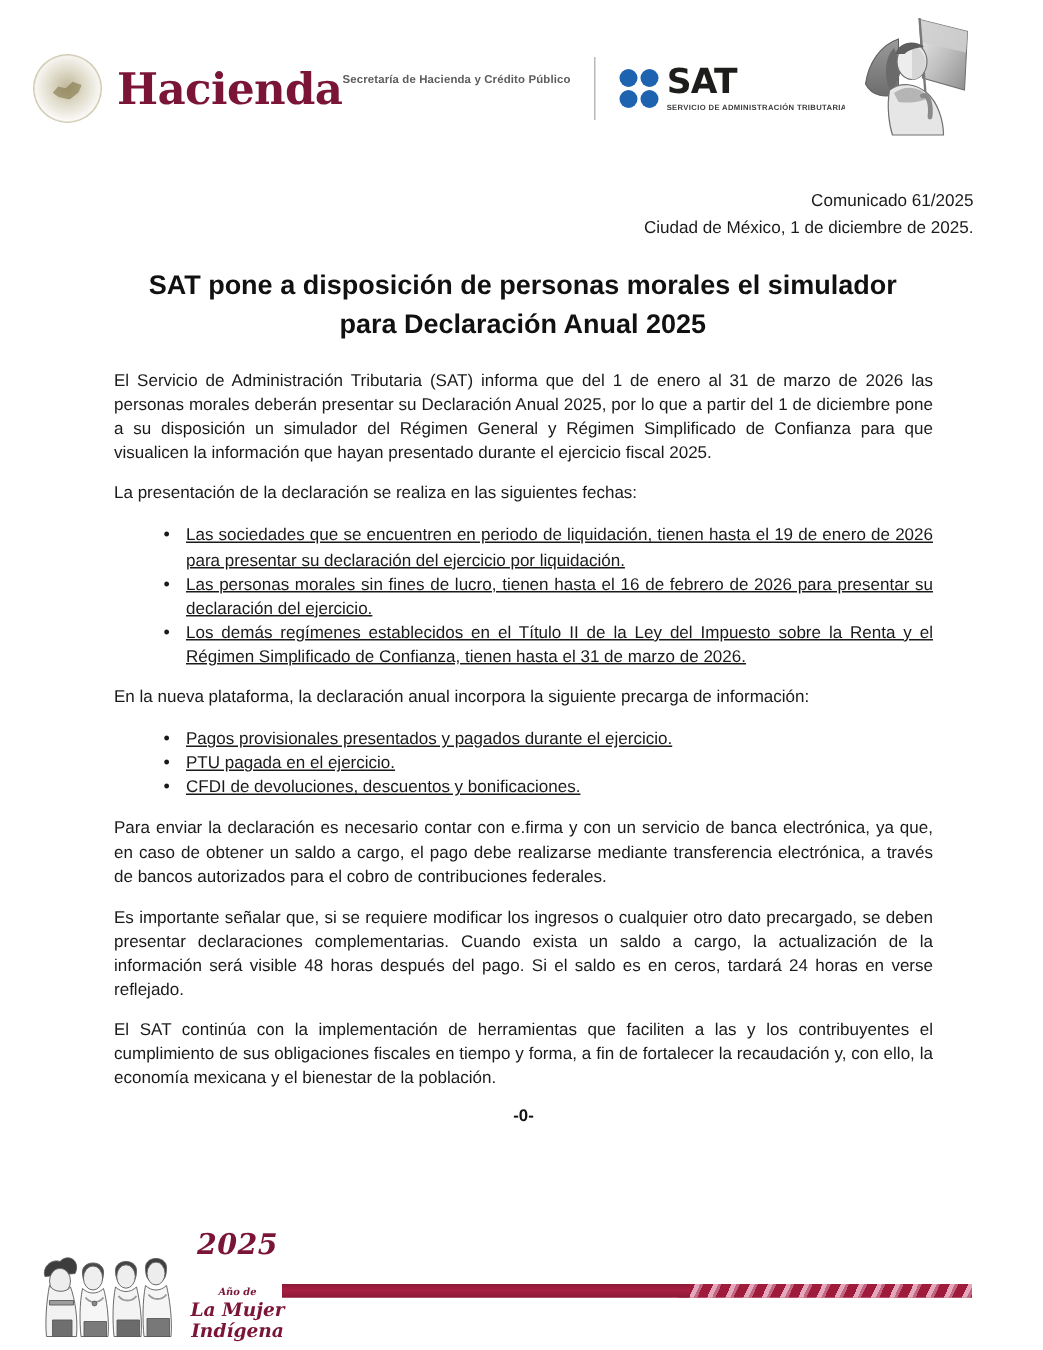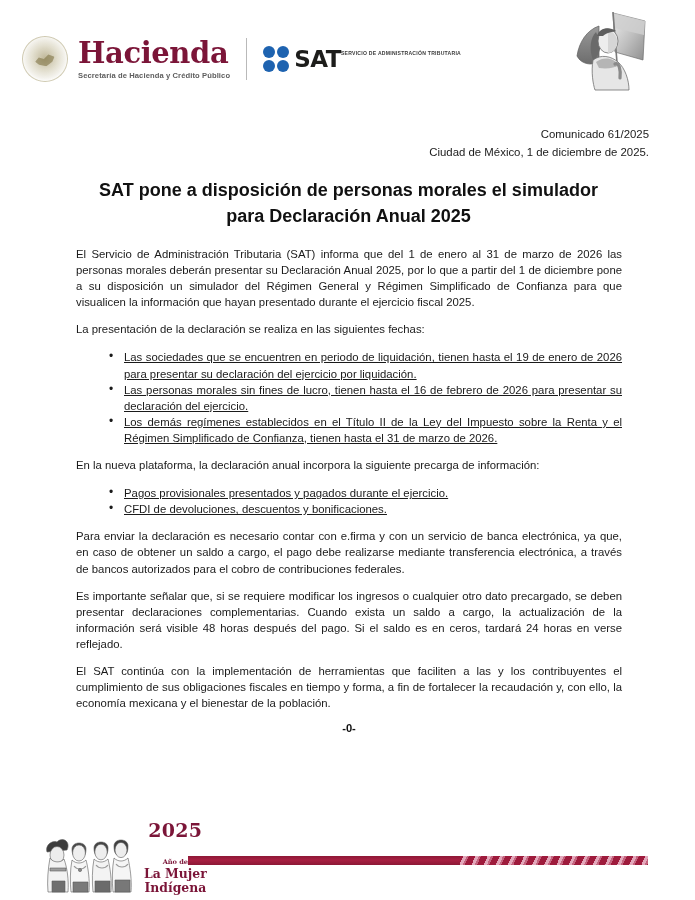--- a/index.html
+++ b/index.html
@@ -41,21 +41,21 @@
     position: absolute;
     left: 50%; top: 52%;
     transform: translate(-50%,-50%) rotate(-12deg);
     width: 20px; height: 13px;
     background: rgba(120,108,58,0.55);
     clip-path: polygon(0% 48%, 22% 22%, 46% 40%, 72% 14%, 100% 40%, 84% 74%, 50% 100%, 16% 76%);
   }
   .hacienda-block {
     margin-left: 10px;
     display: flex;
-    flex-direction: column;
+    flex-direction: row;
     justify-content: space-between;
   }
   .hacienda-word {
     font-family: "DejaVu Serif", serif;
     font-weight: bold;
     font-size: 29px;
     line-height: 1.0;
     color: #7b1538;
     letter-spacing: -0.4px;
   }
@@ -87,21 +87,21 @@
   }
   .sat-dots i {
     display: block;
     width: 12px; height: 12px;
     border-radius: 50%;
     background: #1e63b0;
   }
   .sat-text {
     margin-left: 5px;
     display: flex;
-    flex-direction: row;
+    flex-direction: column;
   }
   .sat-word {
     font-family: "DejaVu Sans", sans-serif;
     font-weight: bold;
     font-size: 23px;
     line-height: 1;
     color: #1d1d1b;
     letter-spacing: -0.5px;
   }
   .sat-sub {
@@ -190,24 +190,25 @@
   }
 
   
   .footer {
     position: absolute;
     left: 0; bottom: 0;
     width: 695px; height: 92px;
   }
   .footer-logo {
     position: absolute;
-    left: 41px; top: 12px;
+    left: 24px; top: 12px;
     width: 170px; height: 74px;
     display: flex;
-    align-items: flex-end;
+    align-items: center;
+    font-style: italic;
   }
   .women-art {
     width: 100px; height: 72px;
     flex: none;
   }
   .year-block {
     margin-left: 3px;
     text-align: center;
     font-family: "DejaVu Serif", serif;
     color: #7b1538;
@@ -340,20 +341,21 @@
   <ul class="bullets">
     <li>Las sociedades que se encuentren en periodo de liquidación, tienen hasta el 19 de enero de 2026 para presentar su declaración del ejercicio por liquidación.</li>
     <li>Las personas morales sin fines de lucro, tienen hasta el 16 de febrero de 2026 para presentar su declaración del ejercicio.</li>
     <li>Los demás regímenes establecidos en el Título II de la Ley del Impuesto sobre la Renta y el Régimen Simplificado de Confianza, tienen hasta el 31 de marzo de 2026.</li>
   </ul>
 
   <p class="para lead">En la nueva plataforma, la declaración anual incorpora la siguiente precarga de información:</p>
 
   <ul class="bullets">
     <li>Pagos provisionales presentados y pagados durante el ejercicio.</li>
+    <li>PTU pagada en el ejercicio.</li>
     <li>CFDI de devoluciones, descuentos y bonificaciones.</li>
   </ul>
 
   <p class="para">Para enviar la declaración es necesario contar con e.firma y con un servicio de banca electrónica, ya que, en caso de obtener un saldo a cargo, el pago debe realizarse mediante transferencia electrónica, a través de bancos autorizados para el cobro de contribuciones federales.</p>
   <p class="para">Es importante señalar que, si se requiere modificar los ingresos o cualquier otro dato precargado, se deben presentar declaraciones complementarias. Cuando exista un saldo a cargo, la actualización de la información será visible 48 horas después del pago. Si el saldo es en ceros, tardará 24 horas en verse reflejado.</p>
   <p class="para">El SAT continúa con la implementación de herramientas que faciliten a las y los contribuyentes el cumplimiento de sus obligaciones fiscales en tiempo y forma, a fin de fortalecer la recaudación y, con ello, la economía mexicana y el bienestar de la población.</p>
 
   <p class="dash-mark">-0-</p>
 </div>
 

